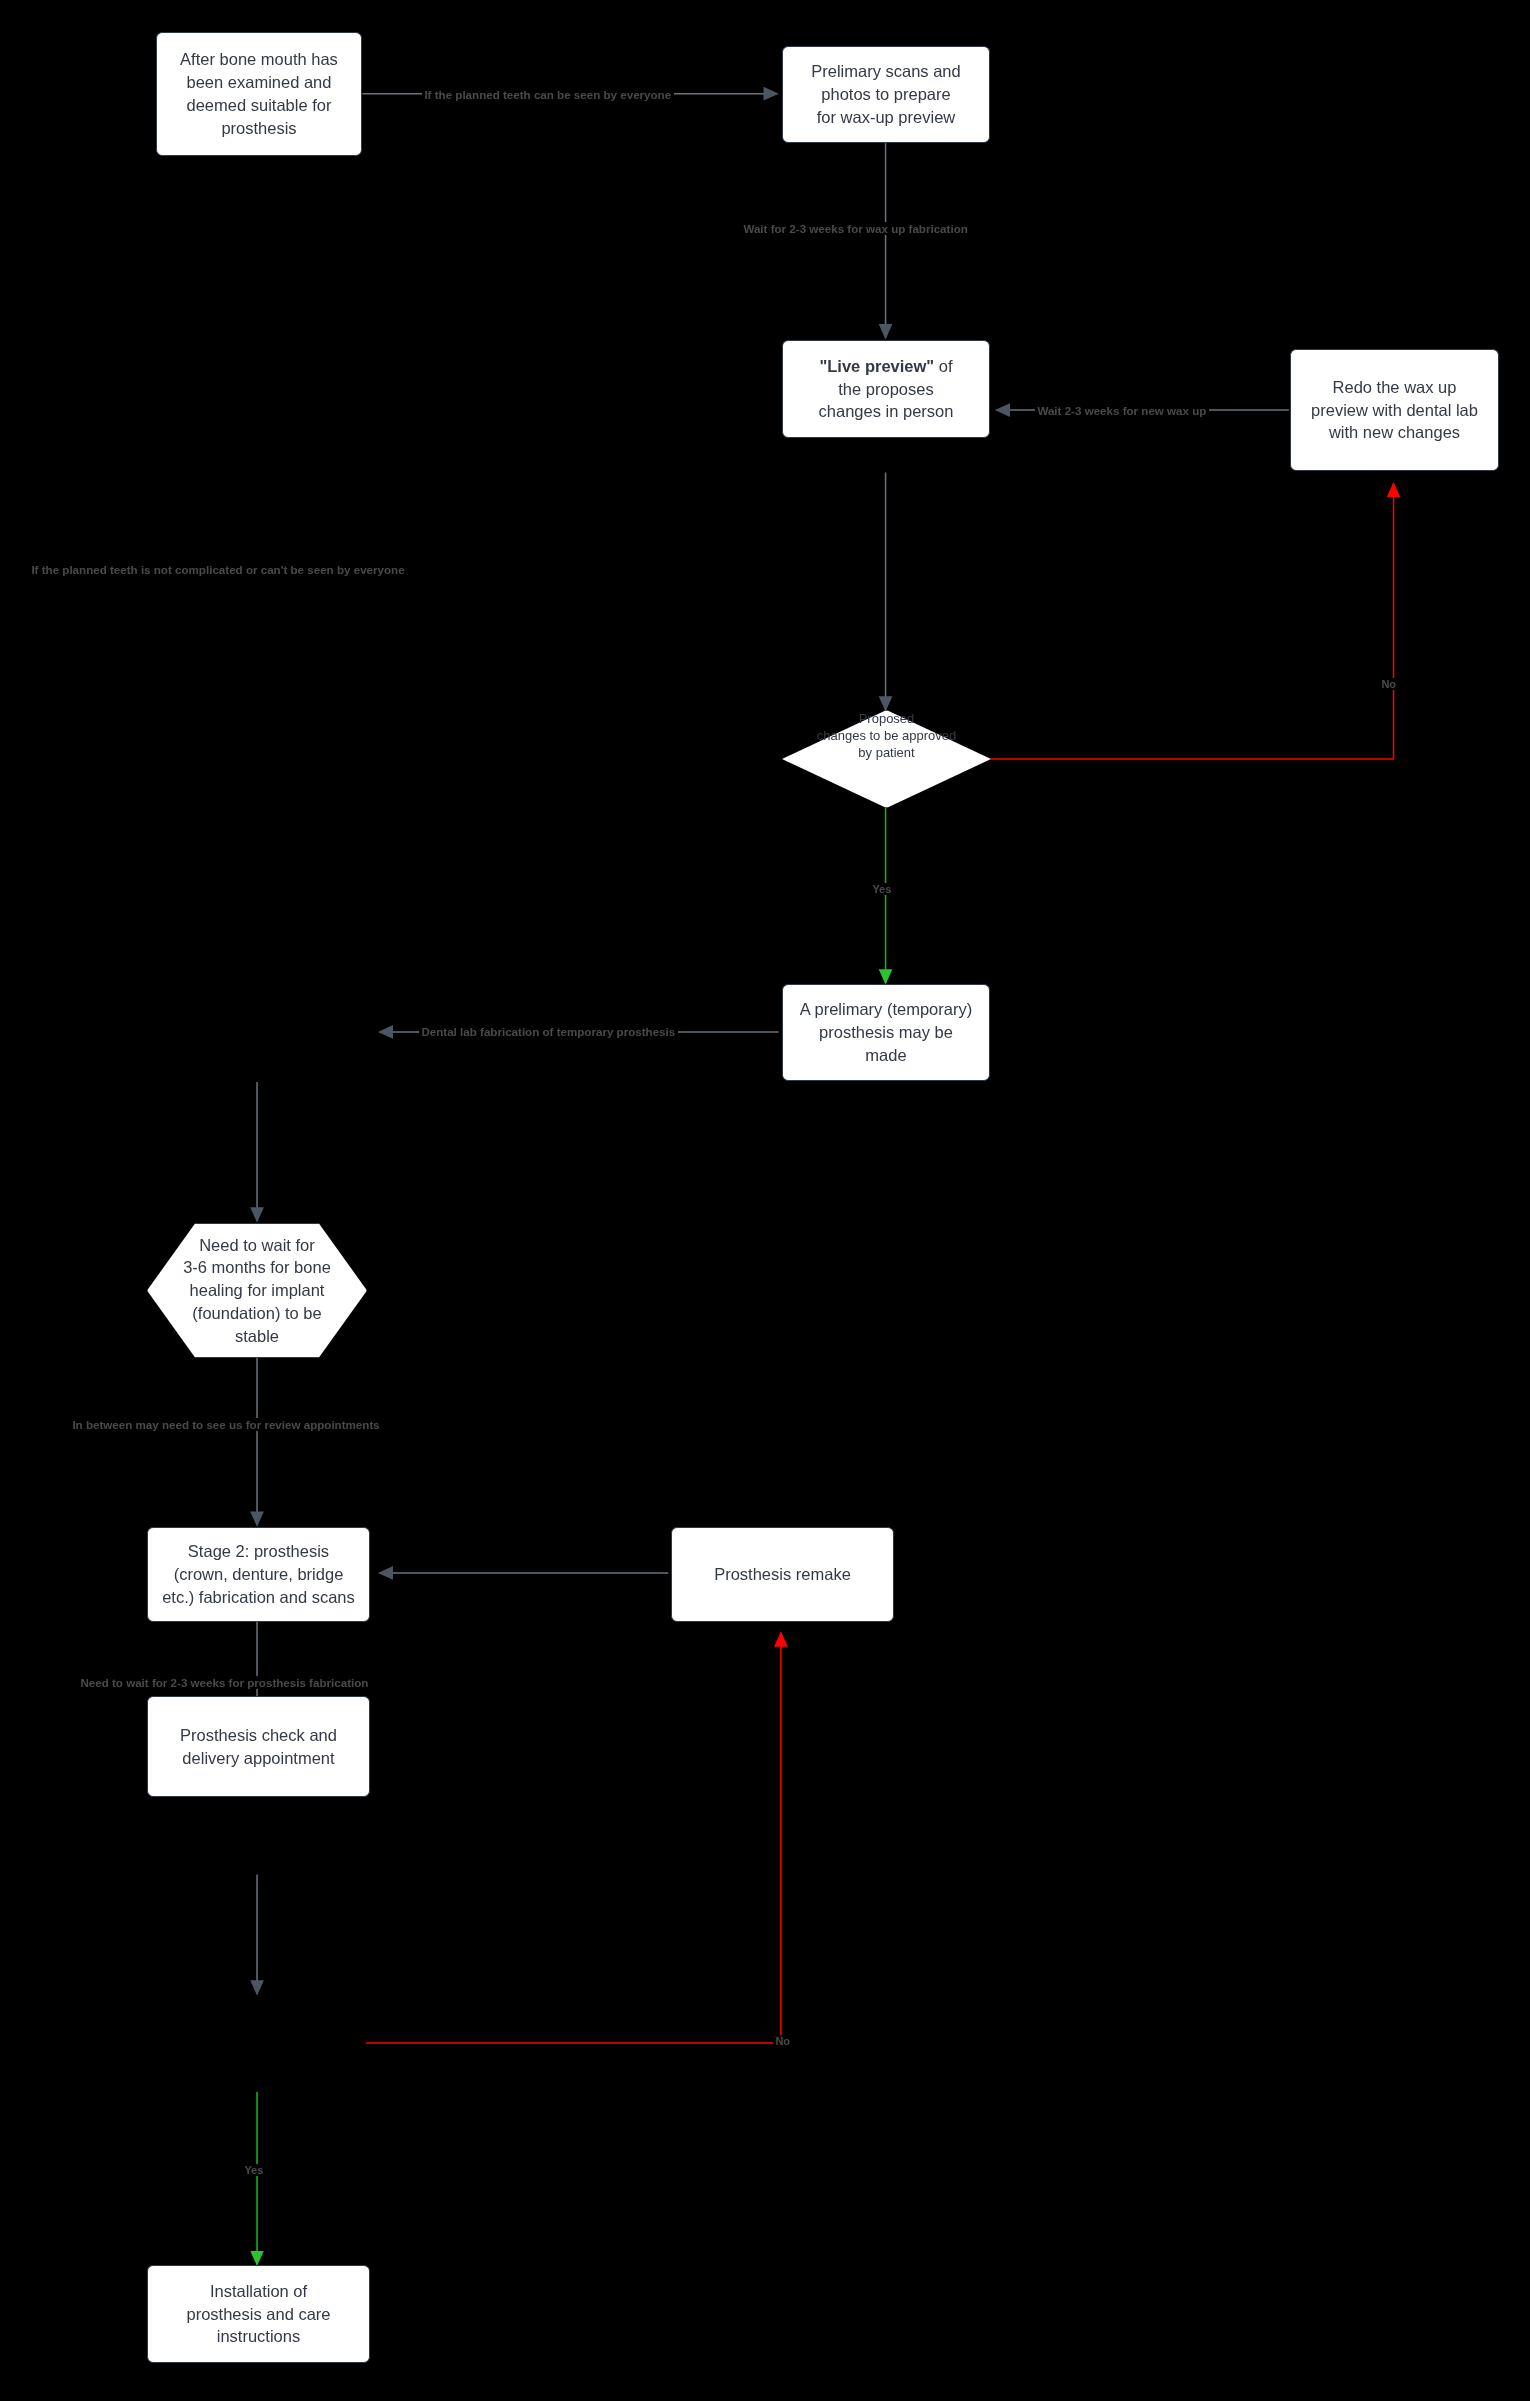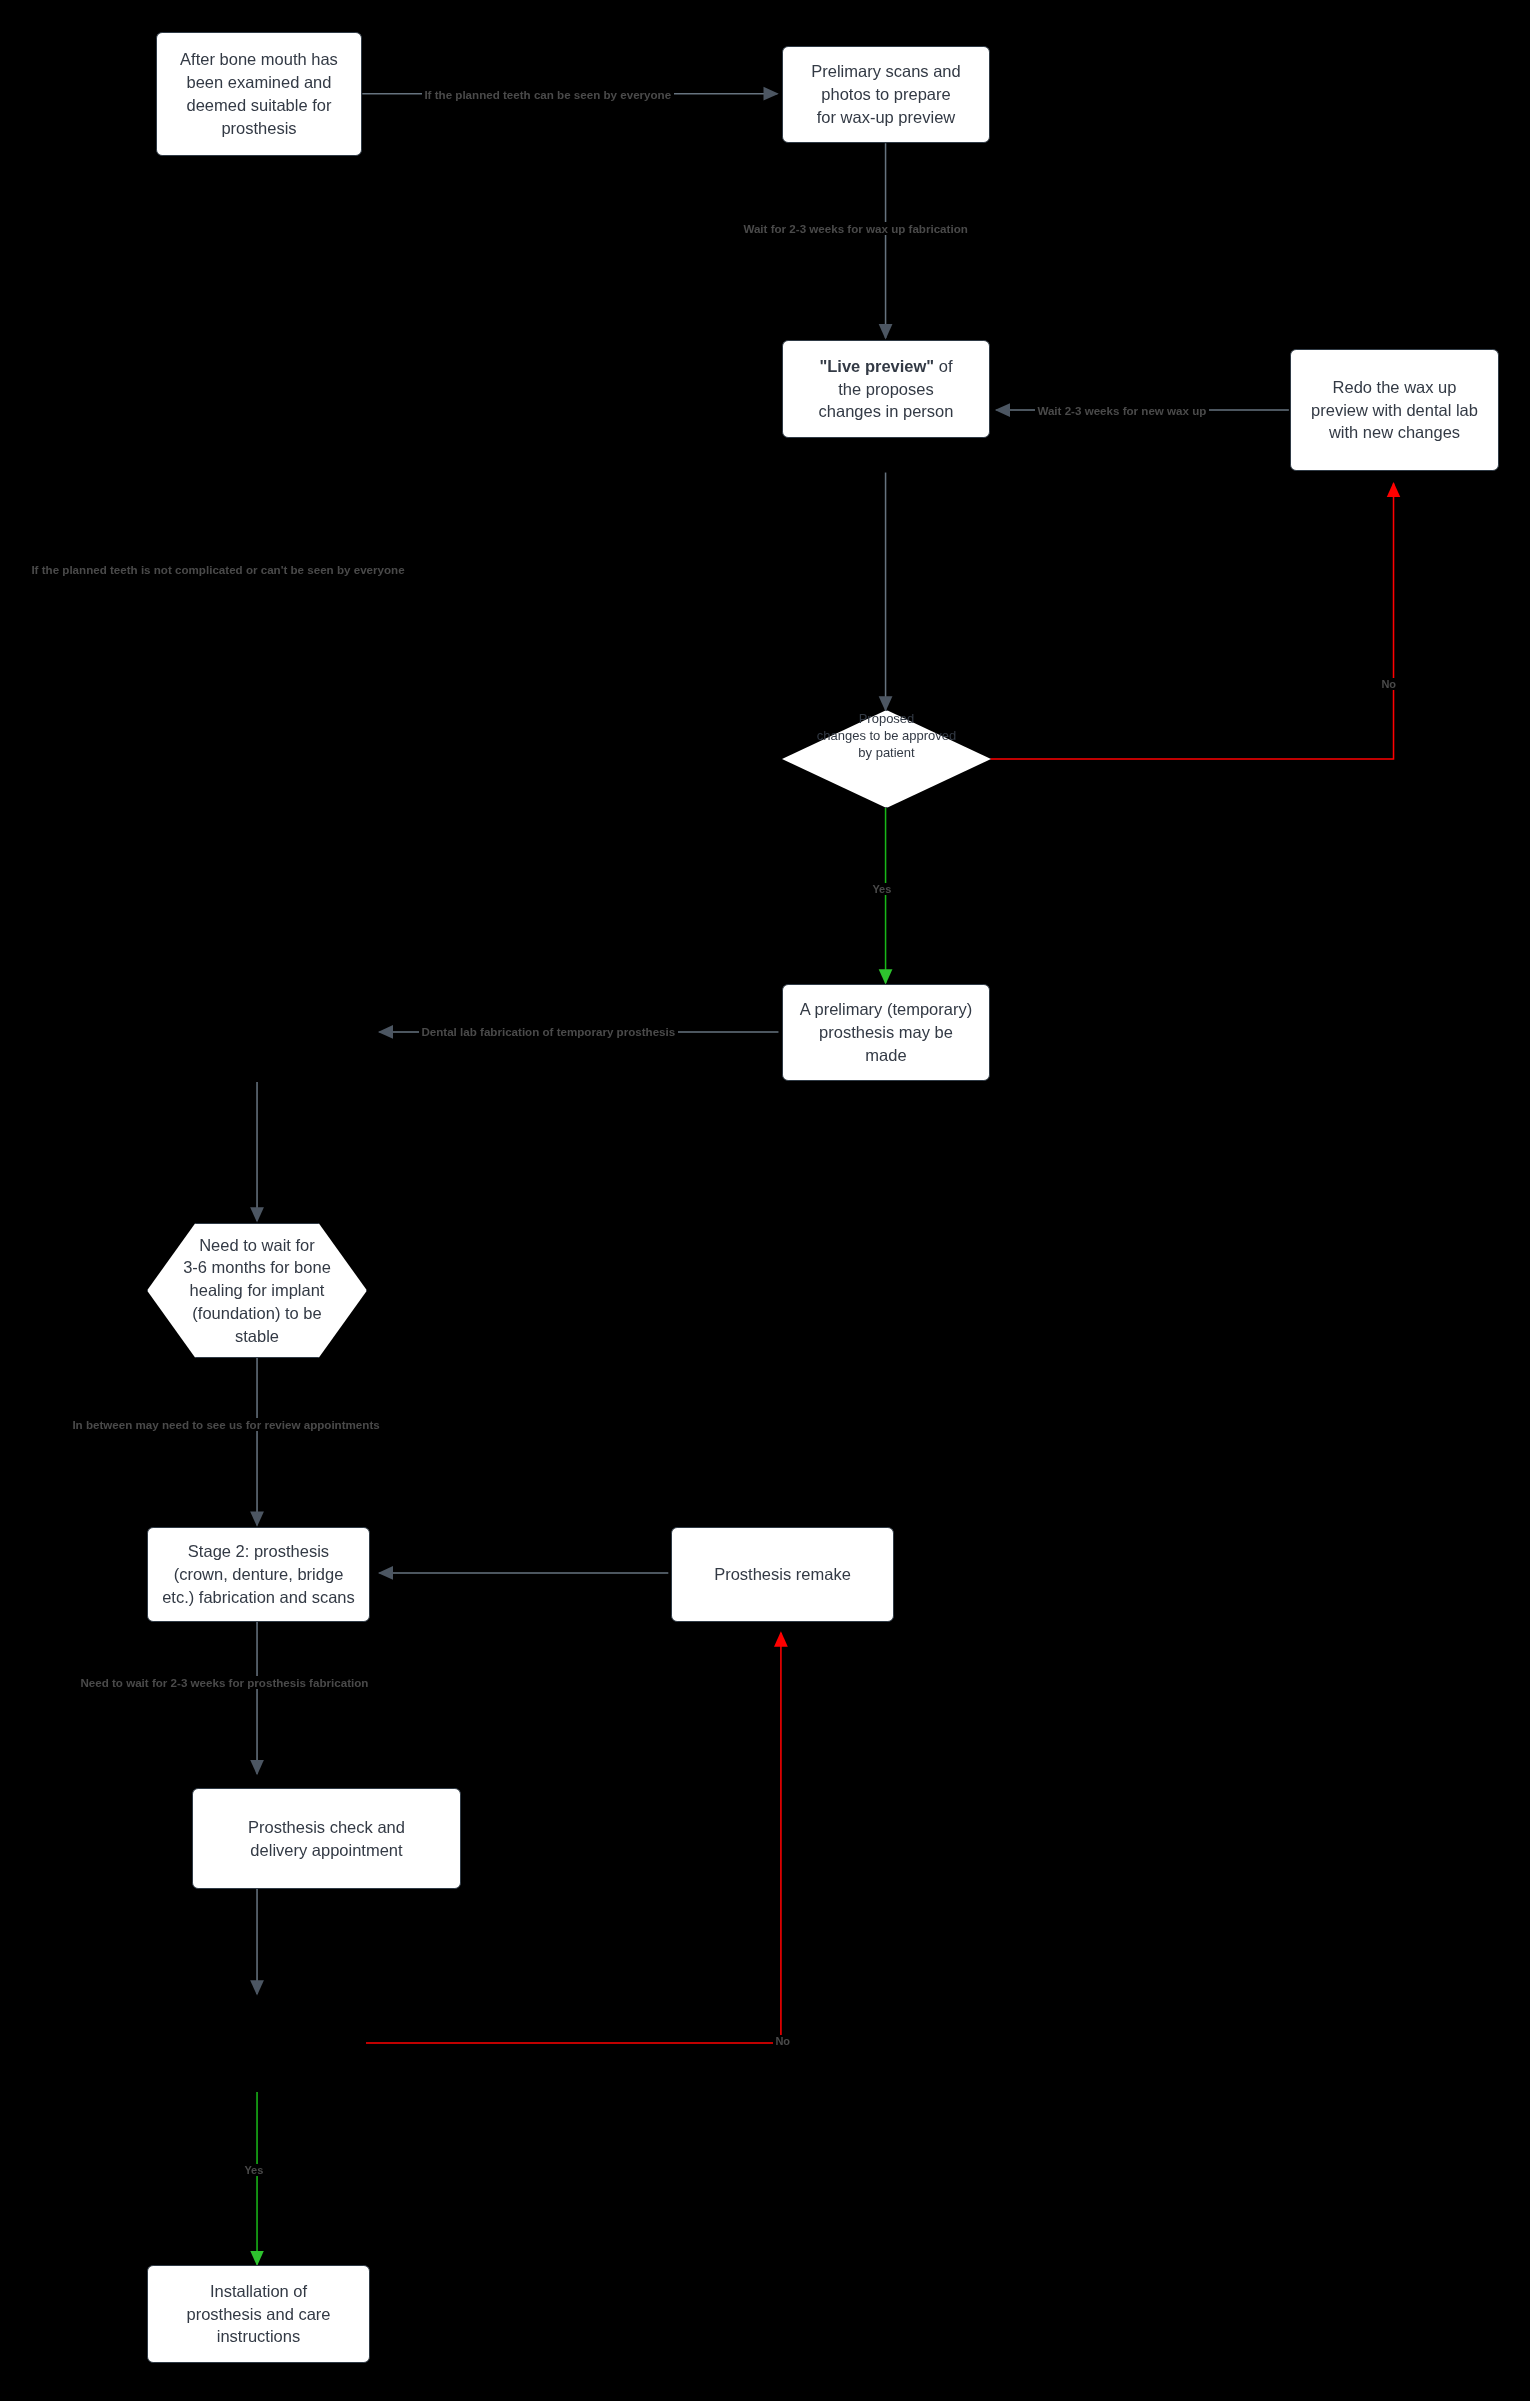--- a/index.html
+++ b/index.html
@@ -216,21 +216,21 @@
   <div class="node" style="left:147px; top:1527px; width:223px; height:95px;">
     <span class="node-label">Stage 2: prosthesis
 (crown, denture, bridge
 etc.) fabrication and scans</span>
   </div>
 
   <div class="node" style="left:671px; top:1527px; width:223px; height:95px;">
     <span class="node-label">Prosthesis remake</span>
   </div>
 
-  <div class="node" style="left:147px; top:1788px; width:269px; height:101px;margin-left:45px;">
+  <div class="node" style="left:147px; top:1696px; width:223px; height:101px;">
     <span class="node-label">Prosthesis check and
 delivery appointment</span>
   </div>
 
 
   <div class="node" style="left:147px; top:2265px; width:223px; height:98px;">
     <span class="node-label">Installation of
 prosthesis and care
 instructions</span>
   </div>

